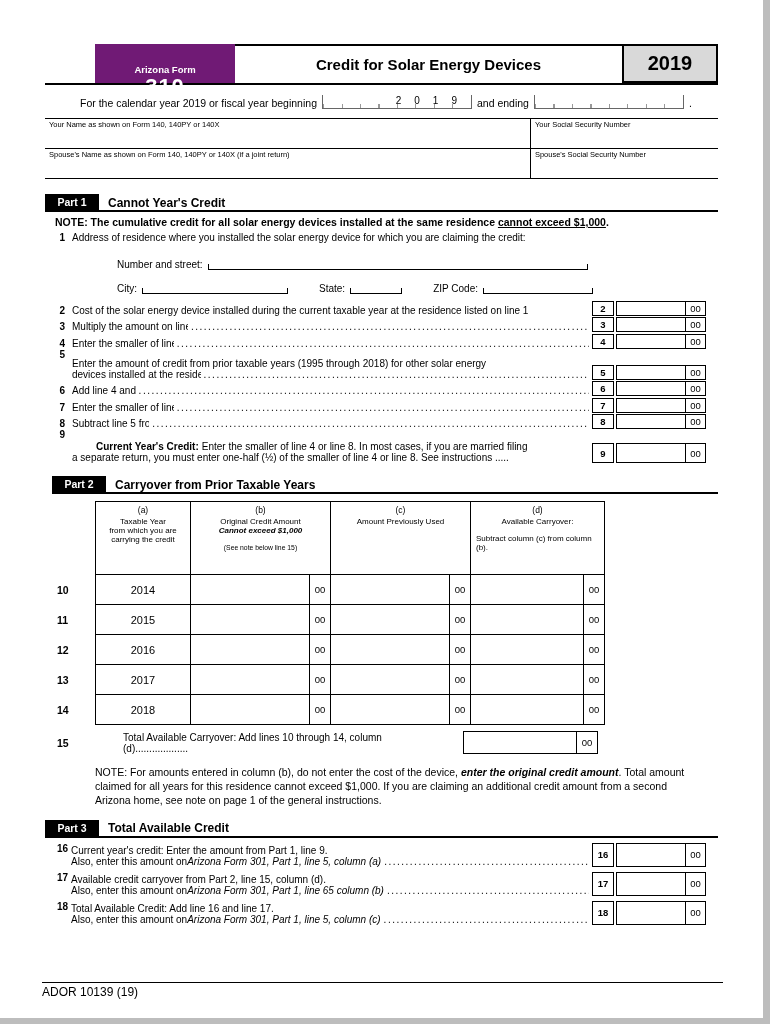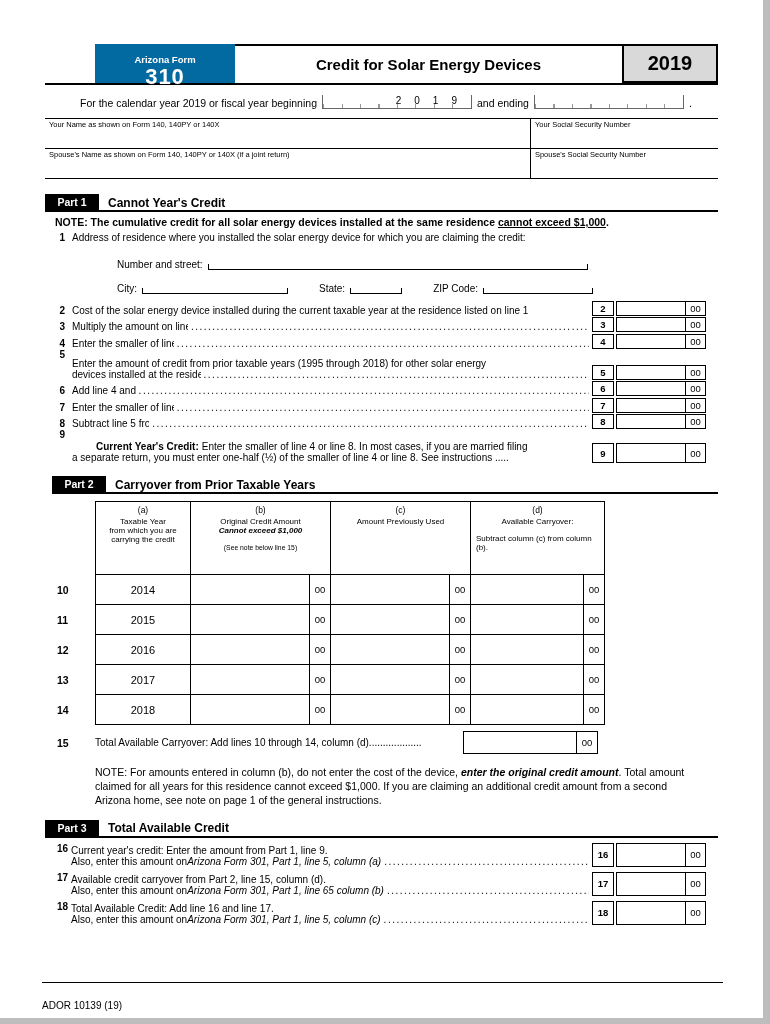--- a/index.html
+++ b/index.html
@@ -2,21 +2,21 @@
 <html><head>
 <meta charset="utf-8">
 <style>
   * { box-sizing: border-box; margin: 0; padding: 0; }
   html, body { width: 770px; height: 1024px; }
   body { background: #bdbdbd; font-family: "Liberation Sans", "DejaVu Sans", sans-serif; color: #000; position: relative; }
   .page { position: absolute; top: 0; left: 0; width: 763px; height: 1018px; background: #fff; padding: 44px 45px 0 45px; }
 
   
   .hdr { display: flex; align-items: stretch; border-bottom: 2px solid #000; height: 41px; }
-  .az-box { margin-left: 50px; width: 140px; background: #0369a1; color: #fff; text-align: center; padding-top: 10px; }
+  .az-box { margin-left: 50px; width: 140px; background: #701a75; color: #fff; text-align: center; padding-top: 20px; }
   .az-label { font-size: 9.5px; font-weight: bold; }
   .az-num { font-size: 22px; font-weight: bold; line-height: 24px; letter-spacing: 1px; }
   .hdr-mid { flex: 1; border-top: 2px solid #000; display: flex; align-items: center; justify-content: center; }
   .hdr-title { font-size: 15px; font-weight: bold; }
   .year-box { width: 96px; border: 2px solid #000; background: #d9d9d9; display: flex; align-items: center; justify-content: center; font-size: 20px; font-weight: bold; }
   .include-note { font-size: 11px; font-weight: bold; font-style: italic; margin-top: 2px; }
 
   
   .fiscal { margin: 10px 0 0 35px; font-size: 10.5px; display: flex; align-items: flex-end; }
   .fiscal span { white-space: pre; }
@@ -71,39 +71,39 @@
   .p2-head .p2-c { border-top: 1px solid #000; height: 74px; padding-top: 3px; font-size: 8px; text-align: center; }
   .p2-letter { font-size: 8.5px; margin-bottom: 2px; }
   .bi { font-weight: bold; font-style: italic; }
   .p2-small { font-size: 6.8px; margin-top: 9px; }
   .p2-sub { text-align: left; padding: 8px 4px 0 5px; }
   .p2-data .p2-c { height: 30px; }
   .p2-year { display: flex; align-items: center; justify-content: center; font-size: 11px; }
   .p2-amt { display: flex; }
   .p2-amt .fill { flex: 1; }
   .p2-amt .cents { width: 21px; border-left: 1px solid #000; display: flex; align-items: center; justify-content: center; font-size: 9.5px; }
-  .p15-row { display: flex; align-items: center; font-size: 10px; margin-top: 6px; height: 23px; }
+  .p15-row { display: flex; align-items: center; font-size: 10px; margin-top: 6px; height: 23px; gap: 28px; }
   .p15-num { width: 50px; flex: none; padding-left: 12px; font-weight: bold; font-size: 10.5px; }
   .p15-box { margin-left: auto; margin-right: 120px; width: 135px; height: 23px; border: 1px solid #000; display: flex; flex: none; }
   .p15-box .fill { flex: 1; }
   .p15-box .cents { width: 21px; border-left: 1px solid #000; display: flex; align-items: center; justify-content: center; font-size: 9.5px; }
   .p2-note { margin: 11px 30px 0 50px; font-size: 10.5px; line-height: 1.35; }
 
   
   .p3-item { display: flex; align-items: flex-end; font-size: 10px; margin-top: 5px; }
   .p3-num { width: 26px; text-align: left; padding-left: 12px; font-weight: bold; flex: none; align-self: flex-start; }
   .p3-body { flex: 1 1 auto; overflow: hidden; }
   .p3-main { white-space: nowrap; overflow: hidden; }
   .p3-also { display: flex; align-items: flex-end; white-space: nowrap; }
   .it { font-style: italic; }
   .numbox.tall, .amtbox.tall { height: 24px; }
   .numbox.tall { display: flex; align-items: center; justify-content: center; line-height: normal; }
 
   
-  .footer { position: absolute; left: 42px; right: 40px; top: 982px; border-top: 1px solid #000; padding-top: 17px; font-size: 10px; }
+  .footer { position: absolute; left: 42px; right: 40px; top: 982px; border-top: 1px solid #000; padding-top: 2px; font-size: 12px; }
 </style>
 </head>
 <body>
 
 <div class="page">
 
   <div class="hdr">
     <div class="az-box">
       <div class="az-label">Arizona Form</div>
       <div class="az-num">310</div>

